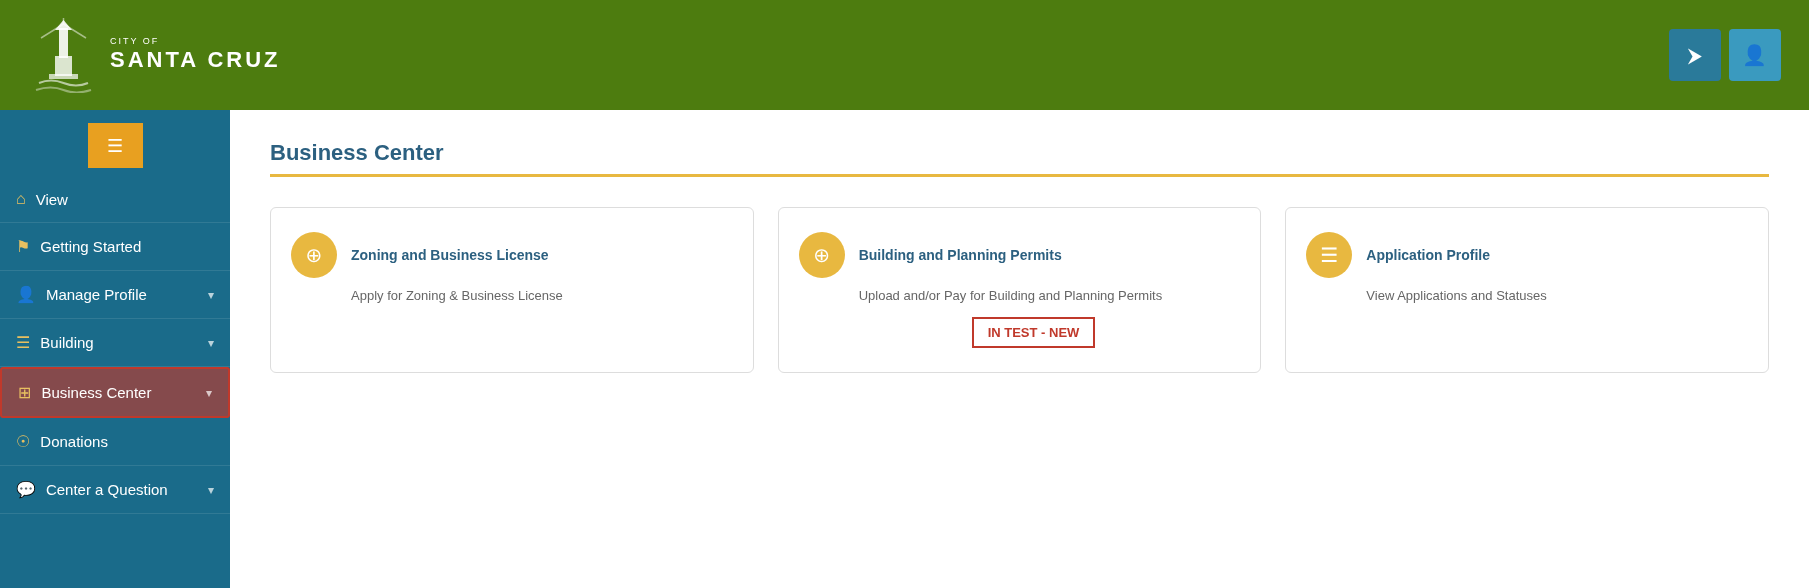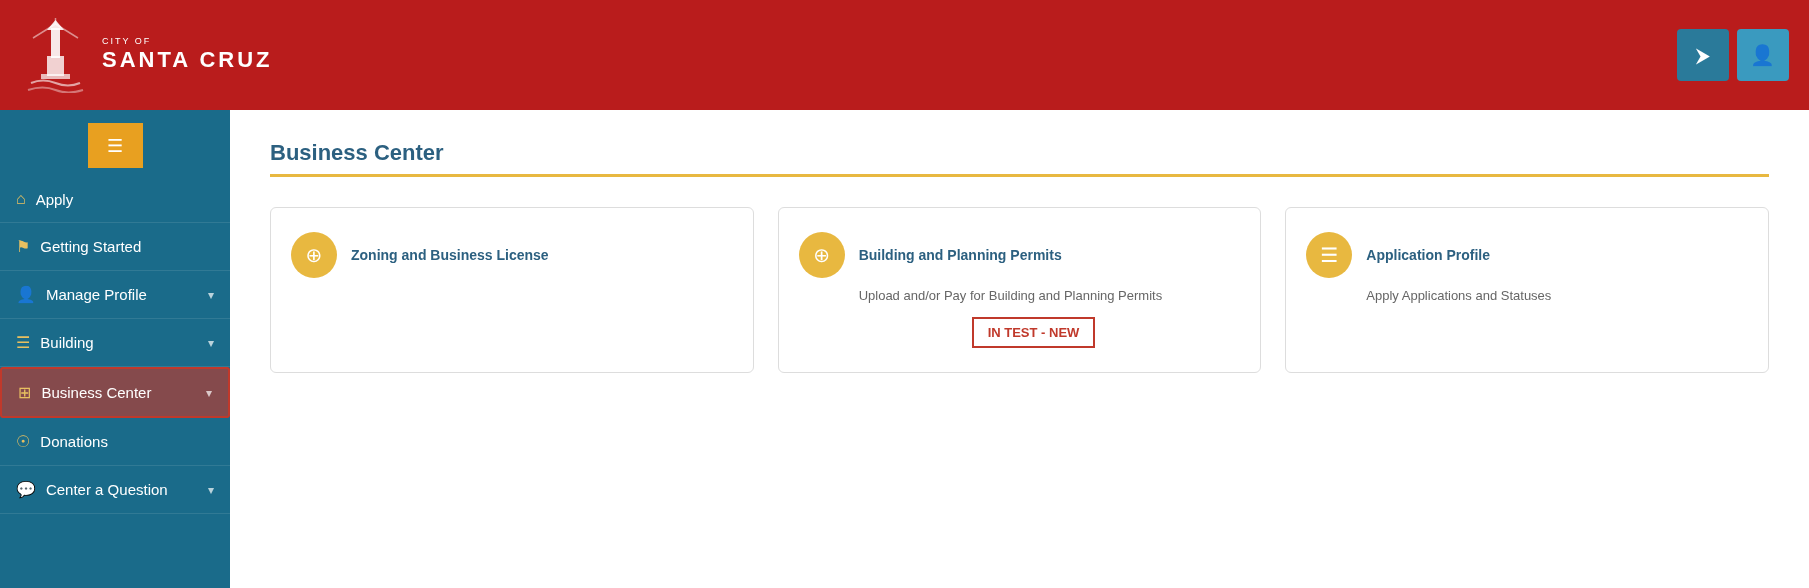--- a/index.html
+++ b/index.html
@@ -1,25 +1,25 @@
 <!DOCTYPE html>
 <html><head>
   <meta charset="utf-8">
   <style>
     * { margin: 0; padding: 0; box-sizing: border-box; }
     body { font-family: Arial, sans-serif; background: #f5f5f5; display: flex; flex-direction: column; height: 588px; overflow: hidden; }
 
     
     .header {
-      background: #b91c1c;
+      background: #4d7c0f;
       height: 110px;
       display: flex;
       align-items: center;
       justify-content: space-between;
-      padding: 0 20px;
+      padding: 0 28px;
       flex-shrink: 0;
     }
     .logo-area {
       display: flex;
       align-items: center;
       gap: 12px;
     }
     .logo-icon {
       width: 70px;
       height: 80px;
@@ -224,21 +224,21 @@
   <nav class="sidebar">
     <div style="display:flex; justify-content:center; padding: 8px 0;">
       <button class="sidebar-toggle">
         <span>☰</span>
       </button>
     </div>
 
     <div class="nav-item">
       <div class="nav-left">
         <span class="nav-icon">⌂</span>
-        <span>Apply</span>
+        <span>View</span>
       </div>
     </div>
 
     <div class="nav-item">
       <div class="nav-left">
         <span class="nav-icon">⚑</span>
         <span>Getting Started</span>
       </div>
     </div>
 
@@ -286,35 +286,36 @@
     <h1 class="page-title">Business Center</h1>
     <div class="title-divider"></div>
 
     <div class="cards-grid">
 
       <div class="card">
         <div class="card-header">
           <div class="card-icon">⊕</div>
           <div class="card-title">Zoning and Business License</div>
         </div>
+        <div class="card-desc">Apply for Zoning &amp; Business License</div>
       </div>
 
       <div class="card">
         <div class="card-header">
           <div class="card-icon">⊕</div>
           <div class="card-title">Building and Planning Permits</div>
         </div>
         <div class="card-desc">Upload and/or Pay for Building and Planning Permits</div>
         <div class="card-badge">IN TEST - NEW</div>
       </div>
 
       <div class="card">
         <div class="card-header">
           <div class="card-icon">☰</div>
           <div class="card-title">Application Profile</div>
         </div>
-        <div class="card-desc">Apply Applications and Statuses</div>
+        <div class="card-desc">View Applications and Statuses</div>
       </div>
 
     </div>
   </main>
 
 </div>
 
 </body></html>

